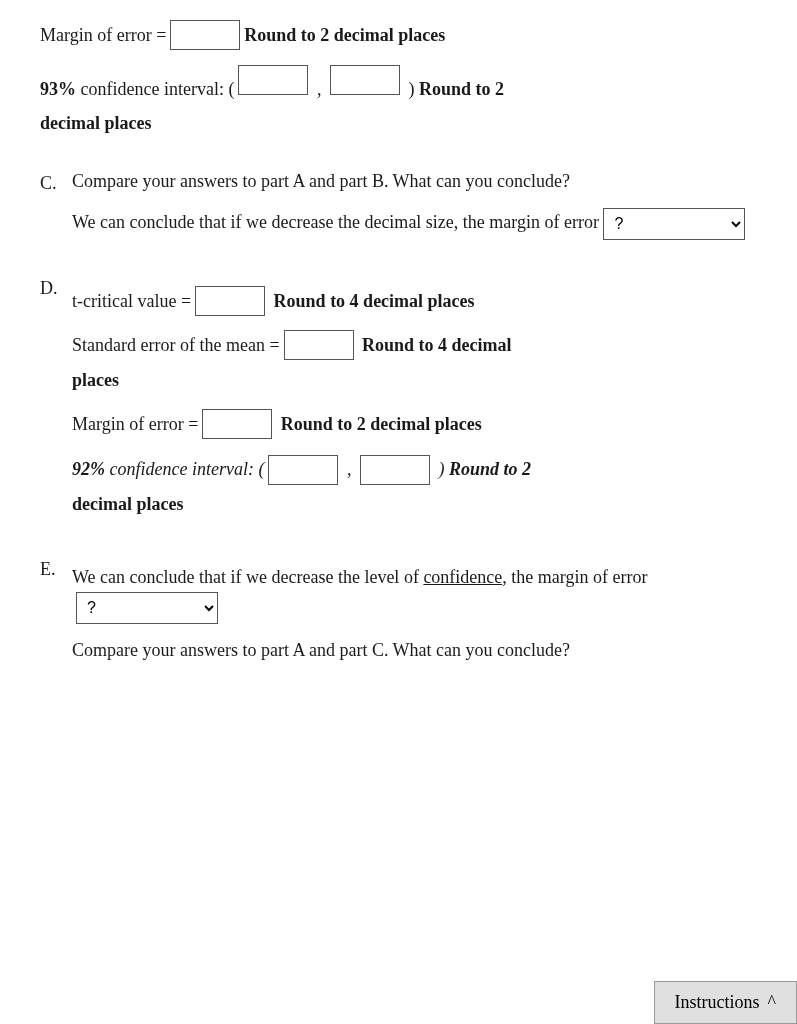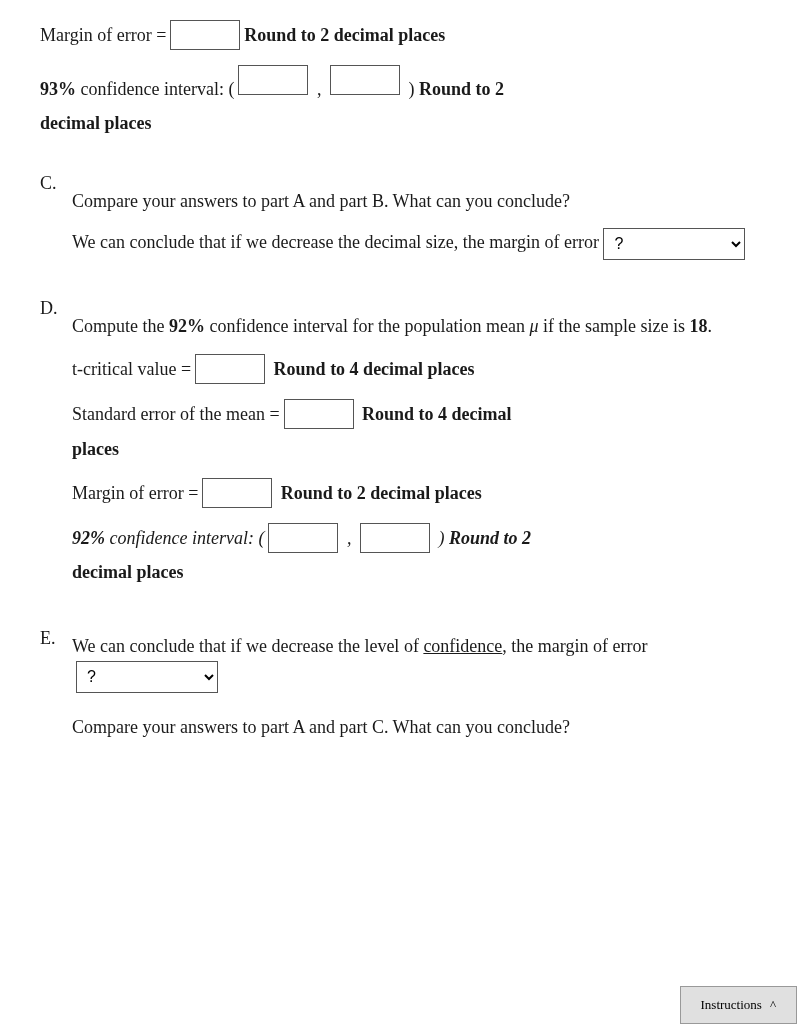--- a/index.html
+++ b/index.html
@@ -42,41 +42,40 @@
     }
 
     .bold {
       font-weight: bold;
     }
 
     .body-text {
       font-size: 18px;
       line-height: 1.6;
       margin-bottom: 12px;
-      margin-top: 20px;
     }
 
     select.dropdown {
       border: 1px solid #555;
       height: 32px;
       font-size: 16px;
       padding: 2px 6px;
       background: #fff;
       vertical-align: middle;
       min-width: 120px;
     }
 
     .instructions-btn {
       position: fixed;
       bottom: 0;
       right: 0;
       background: #e0e0e0;
       border: 1px solid #999;
       padding: 10px 20px;
-      font-size: 13px;
+      font-size: 18px;
       font-family: Georgia, serif;
       cursor: pointer;
       display: flex;
       align-items: center;
       gap: 8px;
     }
 
     .section-wrapper {
       display: flex;
       align-items: flex-start;
@@ -144,23 +143,20 @@
       </select>
     </div>
   </div>
 </div>
 
 <div class="section-wrapper" style="margin-top:20px;">
   <div class="letter-col">
     <span>D.</span>
   </div>
   <div class="content-col">
-    <div class="body-text">
-      <span>Compute the </span><span class="bold">92%</span><span> confidence interval for the population mean </span><span class="italic">μ</span><span> if the sample size is </span><span class="bold">18</span><span>.</span>
-    </div>
 
     <div class="row" style="margin-top:14px;">
       <span>t-critical value =</span>
       <span class="text-input"></span>
       <span class="bold">&nbsp;Round to 4 decimal places</span>
     </div>
 
     <div class="row" style="margin-top:4px;">
       <span>Standard error of the mean =</span>
       <span class="text-input"></span>

